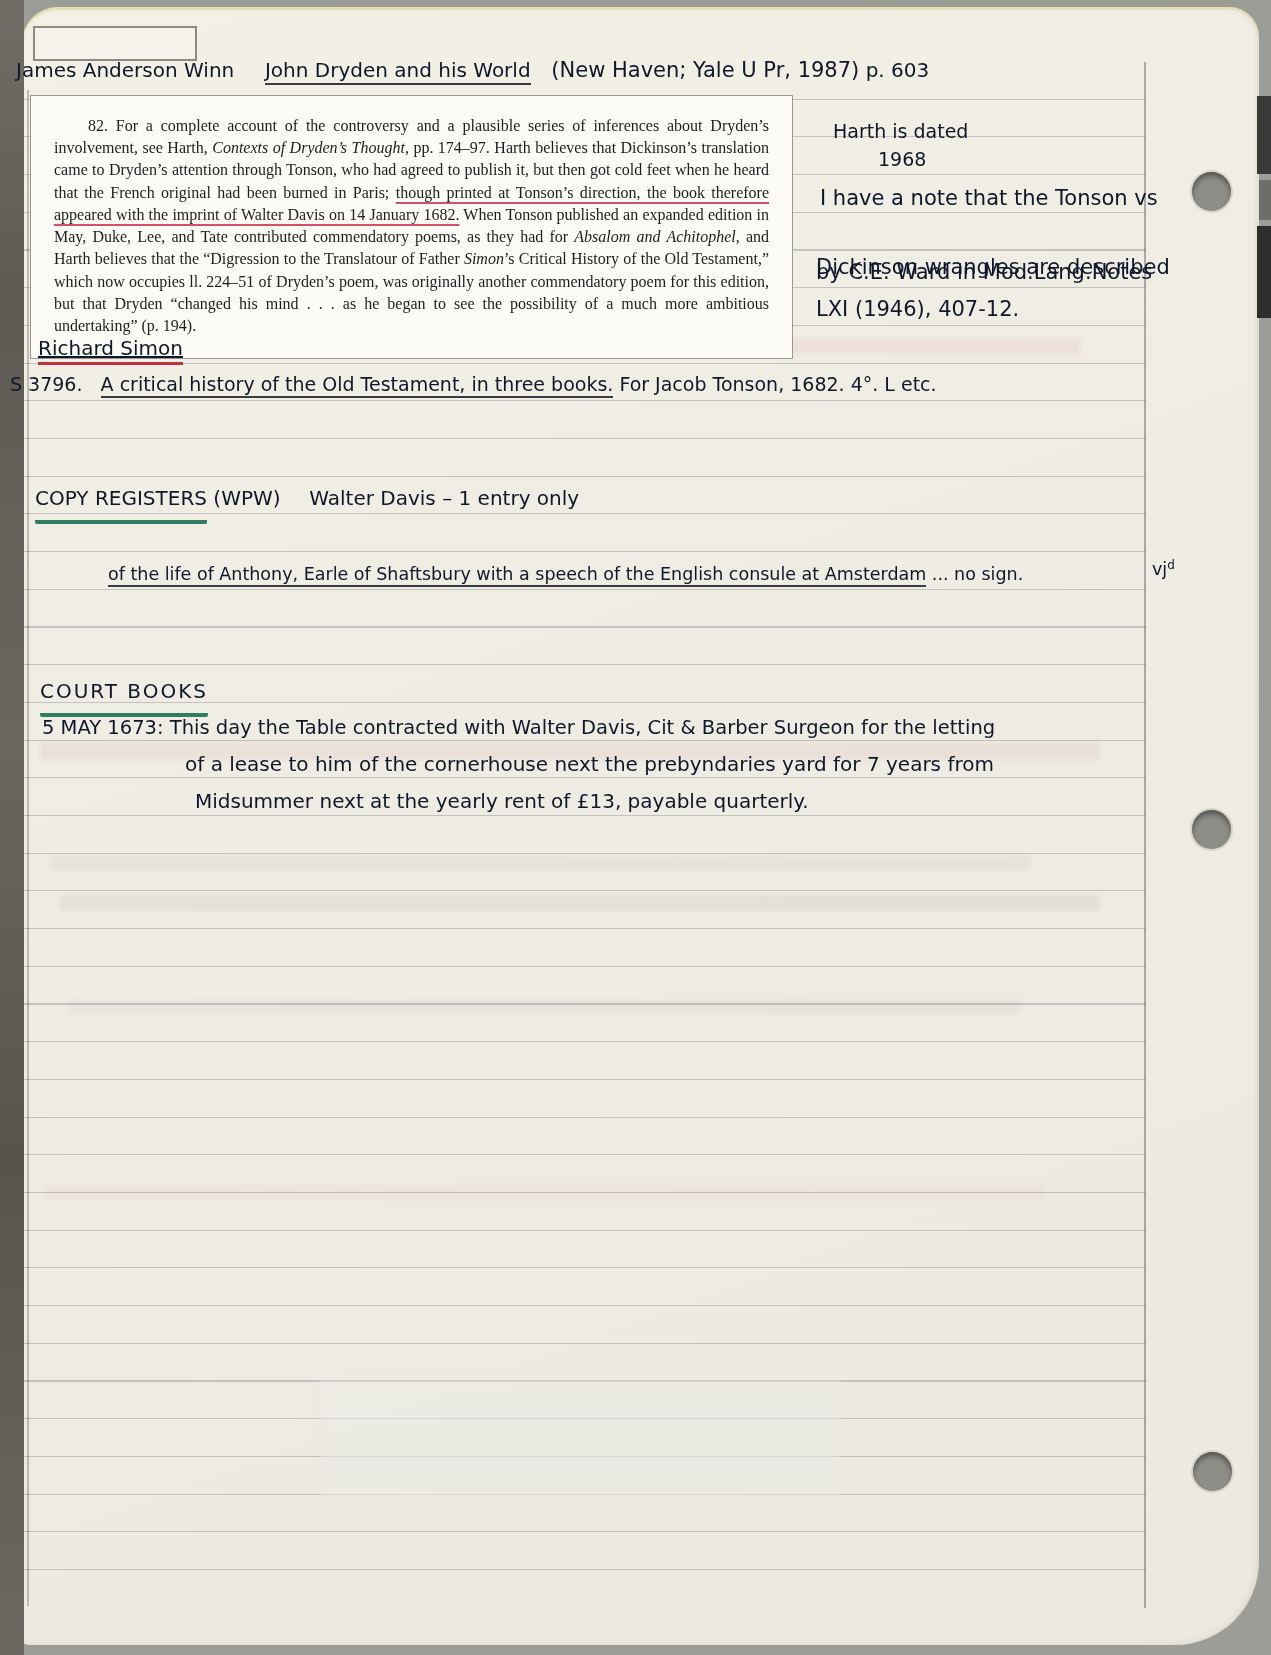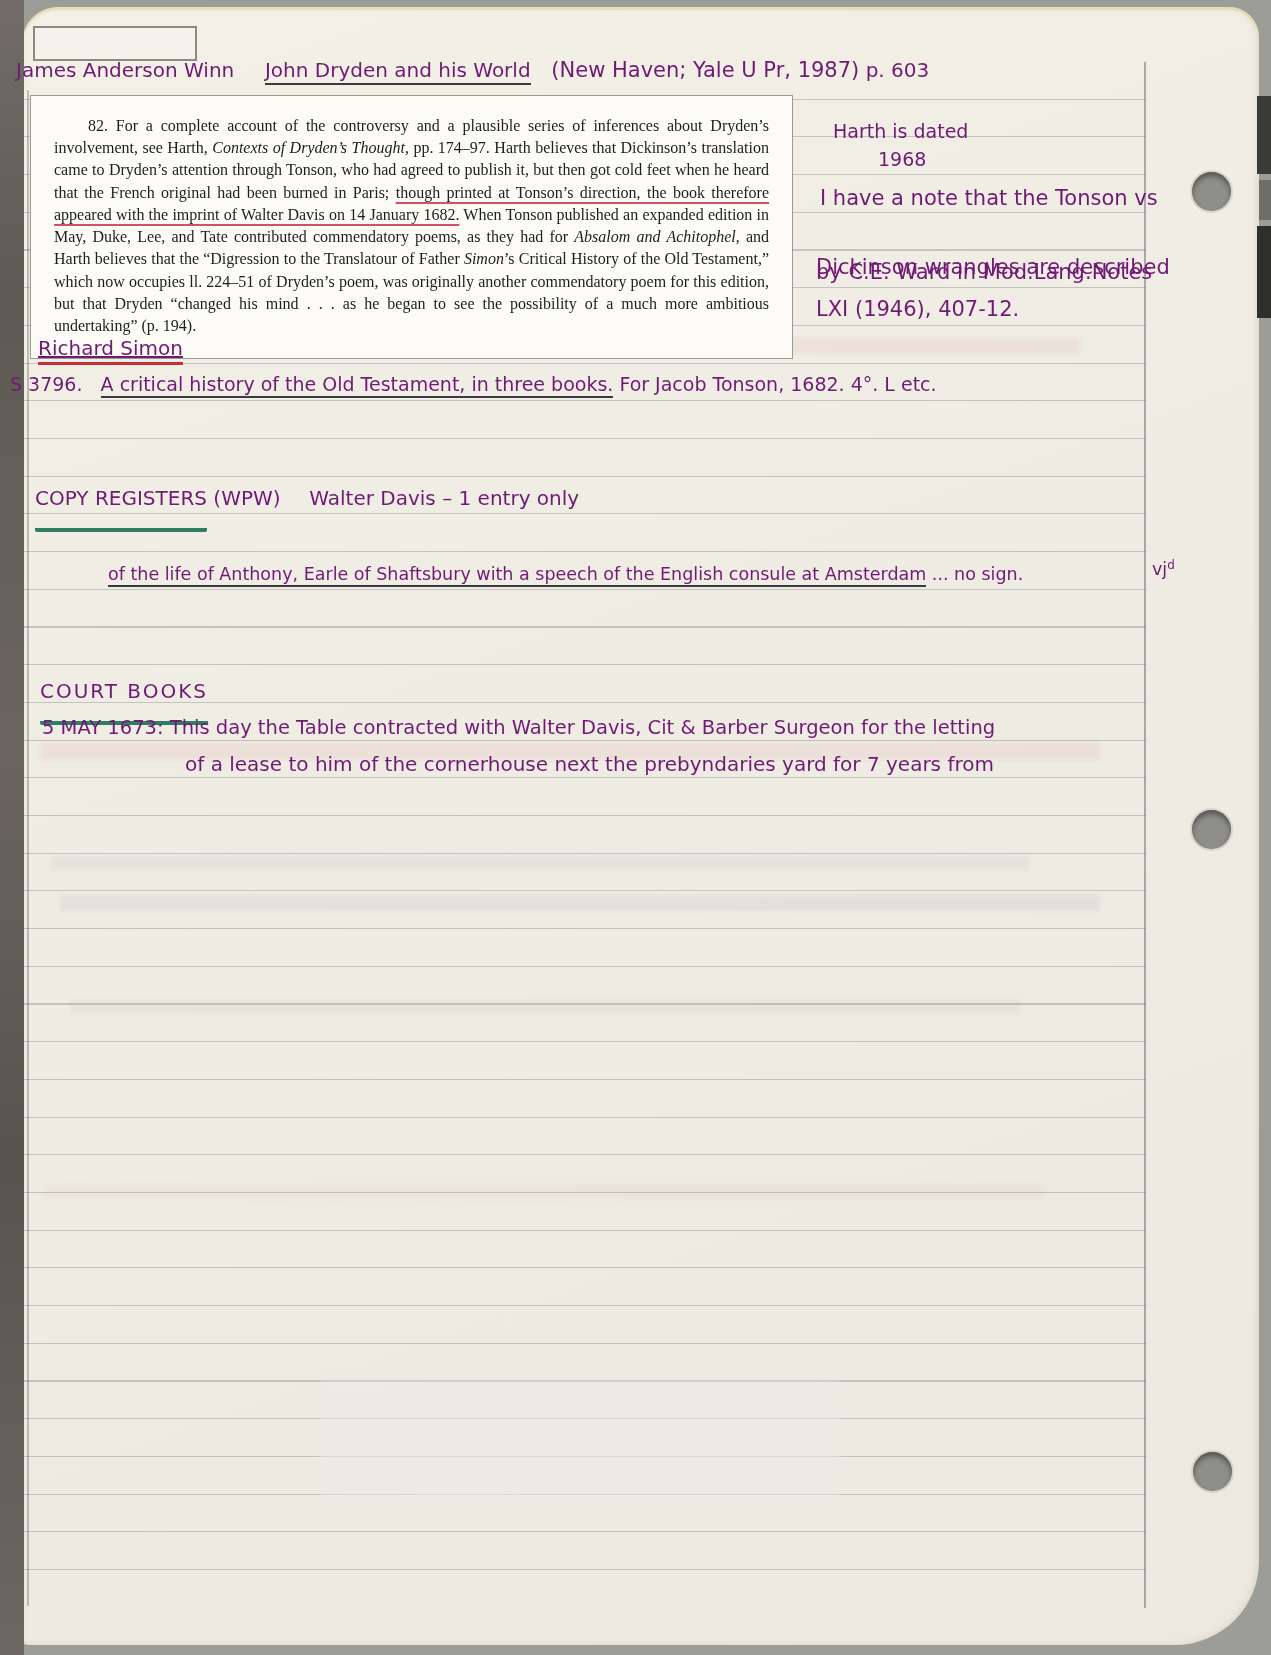--- a/index.html
+++ b/index.html
@@ -30,28 +30,28 @@
   .hole { position:absolute; width:39px; height:39px; border-radius:50%;
     background:#8e8e89; box-shadow: inset 0 4px 5px rgba(20,20,20,.45), 0 0 0 2px rgba(180,170,150,.35); }
 
   .artifact { position:absolute; background:#3a3a38; }
 
   .smudge { position:absolute; filter:blur(2px); pointer-events:none; }
 
   .blank-box { position:absolute; left:33px; top:26px; width:160px; height:31px;
     border:2px solid #8b8b84; background:rgba(246,244,238,.6); }
 
-  .hw { position:absolute; font-family:"DejaVu Sans",sans-serif; color:#701a75; white-space:nowrap; }
+  .hw { position:absolute; font-family:"DejaVu Sans",sans-serif; color:#0f172a; white-space:nowrap; }
   .hw-20 { font-size:20px; }
   .hw-19 { font-size:19px; }
   .hw-18 { font-size:21px; }
   .hw-17 { font-size:17.5px; }
   .ul-ink { border-bottom:2px solid #3a3b42; padding-bottom:1px; }
   .ul-red3 { border-bottom:3px solid #c2303e; padding-bottom:2px; }
-  .ul-green { border-bottom:4px solid #2f7e61; padding-bottom:18px; border-radius:2px; }
+  .ul-green { border-bottom:4px solid #2f7e61; padding-bottom:10px; border-radius:2px; }
   .overunder { text-decoration:underline overline; text-decoration-thickness:1.5px; }
 
   .print-box {
     position:absolute; left:30px; top:95px; width:739px;
     background:#fcfbf6; border:1.5px solid #9a9a92;
     padding:7px 11px 9px 11px;
     font-family:"Liberation Serif", serif; font-size:16px; line-height:1.39;
     color:#1e1e20; text-align:justify;
   }
   .print-box p { margin:12px; text-indent:34px; }
@@ -133,14 +133,15 @@
   </div>
   <div class="hw hw-17" style="left:1152px;top:558px;">
     <span>vj</span><sup class="fee">d</sup>
   </div>
 
   <div class="hw hw-20" style="left:40px;top:679px;letter-spacing:2px;">
     <span class="ul-green">COURT BOOKS</span>
   </div>
   <div class="hw" style="left:42px;top:716px;font-size:19.5px;text-align:right;">5 MAY 1673:  This day the Table contracted with Walter Davis, Cit &amp; Barber Surgeon for the letting</div>
   <div class="hw hw-20" style="left:185px;top:752px;">of a lease to him of the cornerhouse next the prebyndaries yard for 7 years from</div>
+  <div class="hw hw-20" style="left:195px;top:789px;">Midsummer next at the yearly rent of £13, payable quarterly.</div>
 
 </div>
 
 </body></html>

